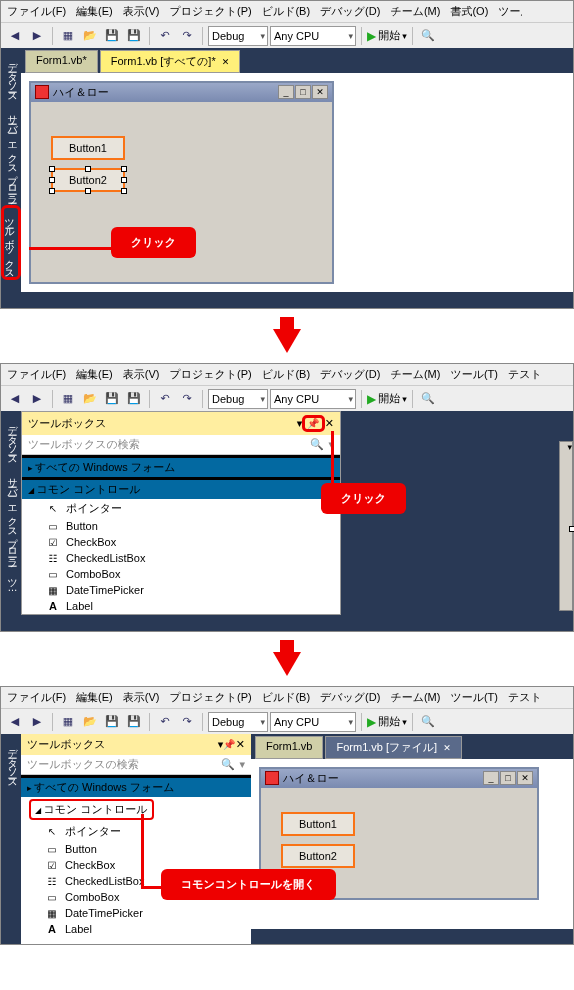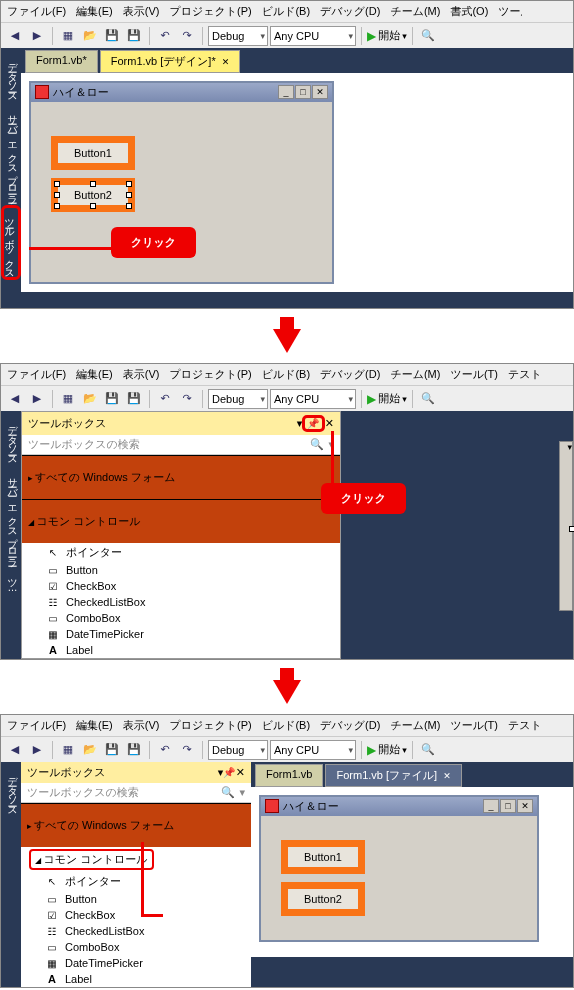--- a/index.html
+++ b/index.html
@@ -21,35 +21,35 @@
 .tab { padding: 3px 10px; background: #d0cfa8; border: 1px solid #999; margin-right: 2px; position: relative; }
 .tab.active { background: #fff07a; }
 .tab .xclose { margin-left: 6px; font-size: 9px; }
 .designcanvas { background: #3b4a66; flex: 1; padding: 8px; }
 .formwin { background: #d4d0c8; border: 2px solid #7a8aa8; width: 305px; }
 .formtitle { background: linear-gradient(#9aa8c8,#7a8ab0); color: #000; padding: 2px 4px; display: flex; }
 .formtitle .ico { width: 14px; height: 14px; background: #e33; margin-right: 4px; border: 1px solid #800; }
 .winbtns { margin-left: auto; display: flex; }
 .winbtns span { border: 1px solid #888; width: 16px; height: 14px; background: #d4d0c8; margin-left: 1px; text-align: center; font-size: 9px; line-height: 12px; }
 .formbody { padding: 30px 20px 60px 20px; position: relative; min-height: 180px; }
-.btn { border: 7px solid #f97316; background: #e8e4dc; padding: 4px 16px; display: inline-block; margin: 4px 0; }
+.btn { border: 2px solid #f97316; background: #e8e4dc; padding: 4px 16px; display: inline-block; margin: 4px 0; }
 .btn.sel { position: relative; }
 .handle { position: absolute; width: 6px; height: 6px; background: #fff; border: 1px solid #000; }
 .callout { background: #e00; color: #fff; border-radius: 6px; padding: 8px 20px; font-weight: bold; position: absolute; }
 .callout-line { position: absolute; background: #e00; }
 .arrow-down { width: 0; height: 0; border-left: 14px solid transparent; border-right: 14px solid transparent; border-top: 24px solid #e00; margin: 10px auto; }
 .arrow-down::before { content: ""; display: block; width: 14px; height: 14px; background: #e00; position: relative; top: -36px; left: -7px; }
 .toolbox { background: #fff; border: 1px solid #999; }
 .toolbox-hdr { background: #ffeea0; padding: 3px 6px; display: flex; align-items: center; }
 .toolbox-hdr .spacer { flex: 1; }
 .pin { font-size: 10px; display: inline-block; }
 .pin.hl { border: 3px solid #e00; border-radius: 5px; padding: 0 2px; }
 .search { border-bottom: 1px solid #ccc; padding: 2px 6px; color: #888; display: flex; align-items: center; }
 .search .mag { margin-left: auto; }
-.cat { padding: 14px 6px; background: #c2410c; border-top: 1px solid #000000; }
+.cat { padding: 2px 6px; background: #0369a1; border-top: 3px solid #000000; }
 .cat::before { content: "▸ "; font-size: 9px; }
 .cat.open::before { content: "◢ "; font-size: 8px; }
 .cat.hl { display: inline-block; border: 2px solid #e00; border-radius: 4px; margin: 1px 4px; padding: 1px 4px; }
 .items { }
 .item { display: flex; align-items: center; padding: 2px 6px 2px 24px; gap: 6px; }
 .item .ico { width: 14px; height: 12px; display: inline-flex; align-items: center; justify-content: center; font-size: 10px; }
 .splitlayout { display: flex; background: #293955; }
 .leftpane { width: 230px; background: #fff; }
 .rightpane { flex: 1; }
 </style>
@@ -91,21 +91,21 @@
   </div>
   <div class="workarea">
     <div class="sidetabs">
       <div class="sidetab">データソース</div>
       <div class="sidetab">サーバー エクスプローラー</div>
       <div class="sidetab sel">ツールボックス</div>
     </div>
     <div style="flex:1">
       <div class="tabstrip">
         <div class="tab"><span>Form1.vb*</span></div>
-        <div class="tab active"><span>Form1.vb [デザイン]*</span><span class="xclose">✕</span></div>
+        <div class="tab active"><span>Form1.vb [すべての]*</span><span class="xclose">✕</span></div>
       </div>
       <div class="designcanvas" style="background:#fff">
         <div class="formwin">
           <div class="formtitle">
             <span class="ico"></span>
             <span>ハイ＆ロー</span>
             <div class="winbtns">
               <span>_</span>
               <span>□</span>
               <span>✕</span>
@@ -338,16 +338,17 @@
               <span>✕</span>
             </div>
           </div>
           <div class="formbody" style="padding:20px;min-height:110px">
             <div class="btn">Button1</div><br>
             <div class="btn">Button2</div>
           </div>
         </div>
       </div>
     </div>
+    <div class="callout" style="bottom:44px;left:160px">コモンコントロールを開く</div>
     <div class="callout-line" style="top:80px;left:140px;width:3px;height:74px"></div>
     <div class="callout-line" style="top:152px;left:140px;width:22px;height:3px"></div>
   </div>
 </div>
 
 </body></html>

